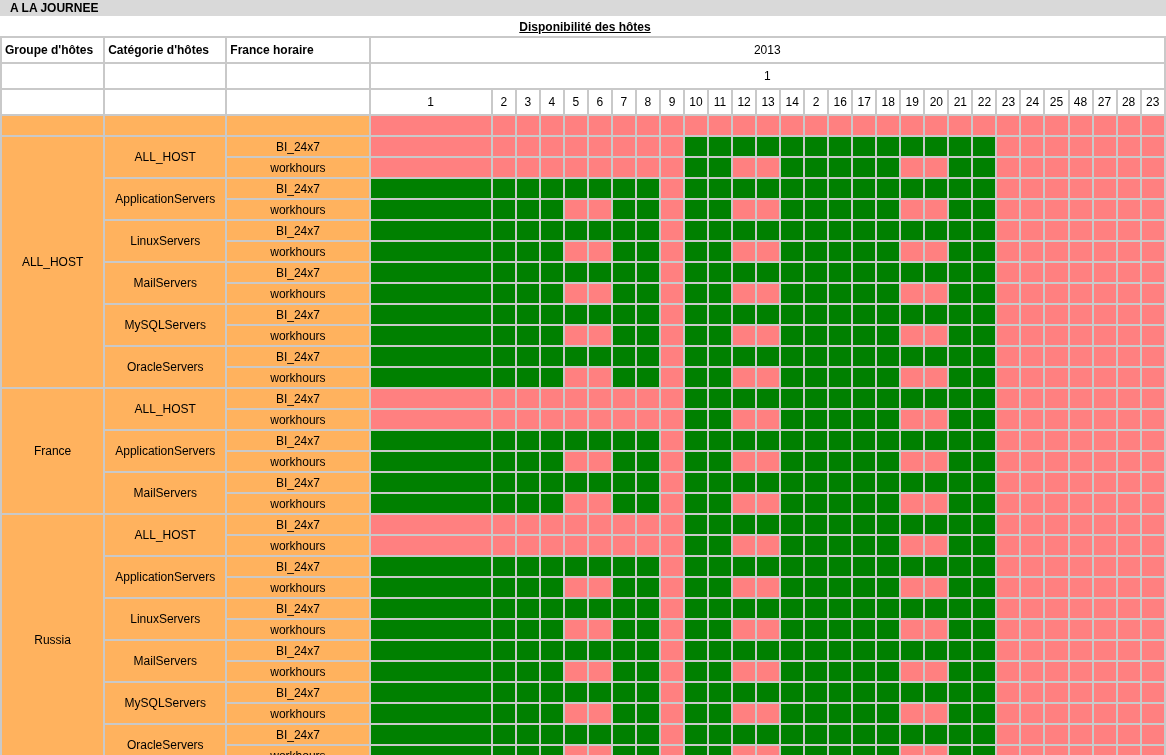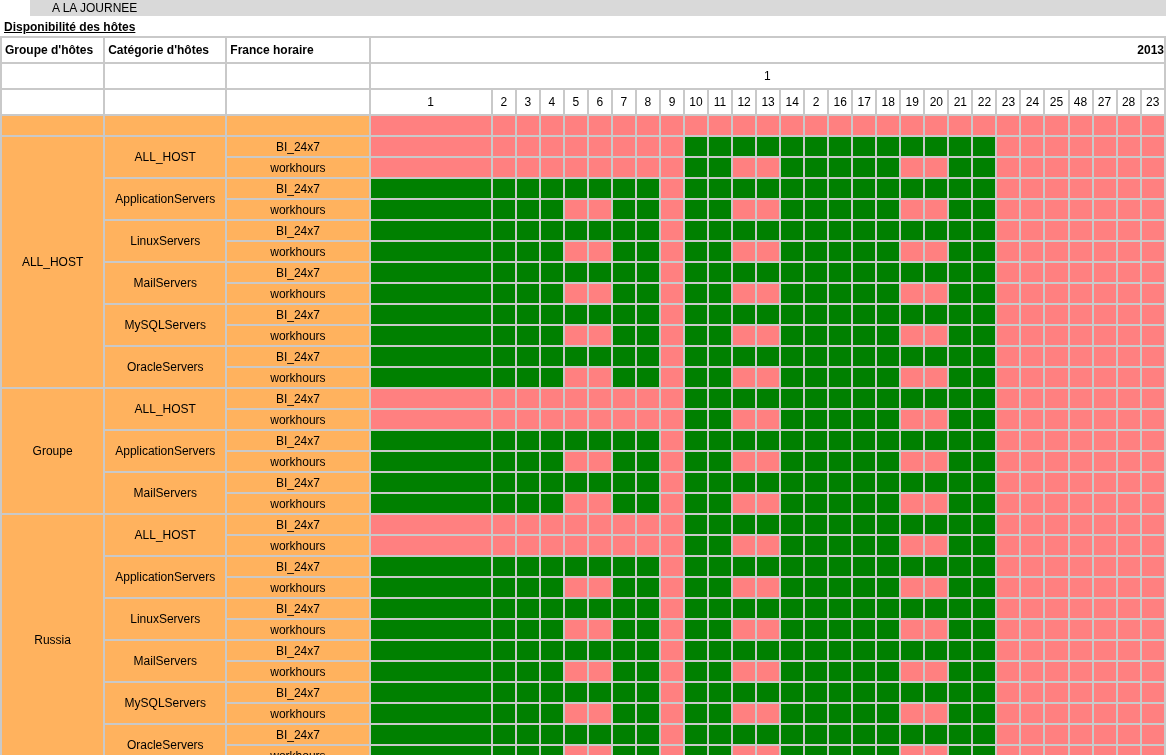--- a/index.html
+++ b/index.html
@@ -11,51 +11,51 @@
   }
   html,body{margin:0;padding:0;}
   body{
     width:1166px;height:755px;overflow:hidden;
     background:#ffffff;color:#000;
     font-family:"Liberation Sans", sans-serif;
     font-size:12px;
   }
   .titlebar{
     background:var(--graybar);
-    font-weight:normal;
+    font-weight:bold;
     height:16px;line-height:16px;
-    padding-left:22px;
+    padding-left:10px;
     border-bottom:2px solid #ffffff;
-    margin-left:30px;
   }
   .subtitle{
     height:18px;line-height:18px;
     padding-left:4px;
     font-weight:bold;
+    text-align:center;
   }
   .subtitle span{text-decoration:underline;cursor:pointer;}
   table{
     border-collapse:collapse;
     table-layout:fixed;
     width:1166px;
   }
   th,td{
     border:2px solid var(--gridline);
     padding:0;
     overflow:hidden;
     white-space:nowrap;
     vertical-align:middle;
   }
   thead tr{height:26px;}
   tbody tr{height:21px;}
   thead th.lab{
     font-weight:bold;text-align:left;padding-left:3px;background:#fff;
   }
   thead td.lab{background:#fff;}
-  .year{font-weight:bold;text-align:right;background:#fff;}
+  .year{font-weight:normal;text-align:center;background:#fff;}
   .month{font-weight:normal;text-align:center;background:#fff;}
   .dh{text-align:center;background:#fff;}
   .labelcell{
     background:var(--orange);
     text-align:center;
   }
   .cell.ok{background:var(--green);}
   .cell.ko{background:var(--pink);}
 </style>
 </head>
@@ -569,21 +569,21 @@
         <td class="cell ok"></td>
         <td class="cell ko"></td>
         <td class="cell ko"></td>
         <td class="cell ko"></td>
         <td class="cell ko"></td>
         <td class="cell ko"></td>
         <td class="cell ko"></td>
         <td class="cell ko"></td>
       </tr>
       <tr>
-        <td class="labelcell" rowspan="6">Groupe</td>
+        <td class="labelcell" rowspan="6">France</td>
         <td class="labelcell" rowspan="2">ALL_HOST</td>
         <td class="labelcell">BI_24x7</td>
         <td class="cell ko"></td>
         <td class="cell ko"></td>
         <td class="cell ko"></td>
         <td class="cell ko"></td>
         <td class="cell ko"></td>
         <td class="cell ko"></td>
         <td class="cell ko"></td>
         <td class="cell ko"></td>

